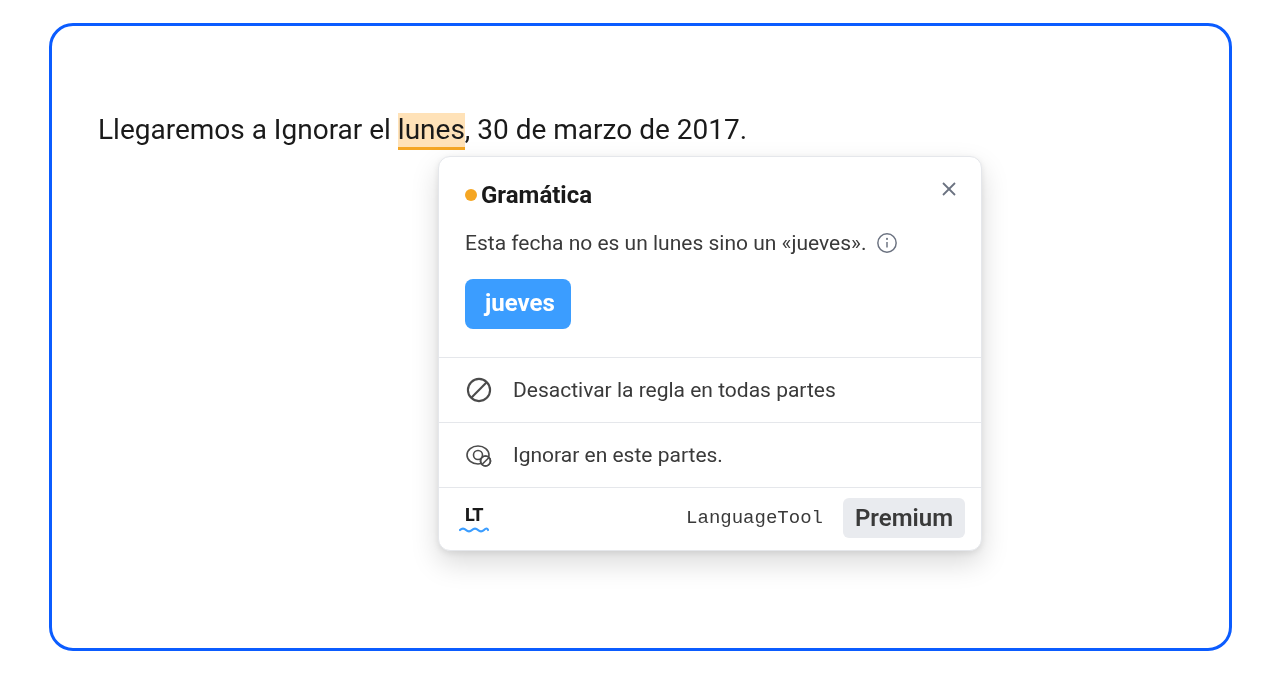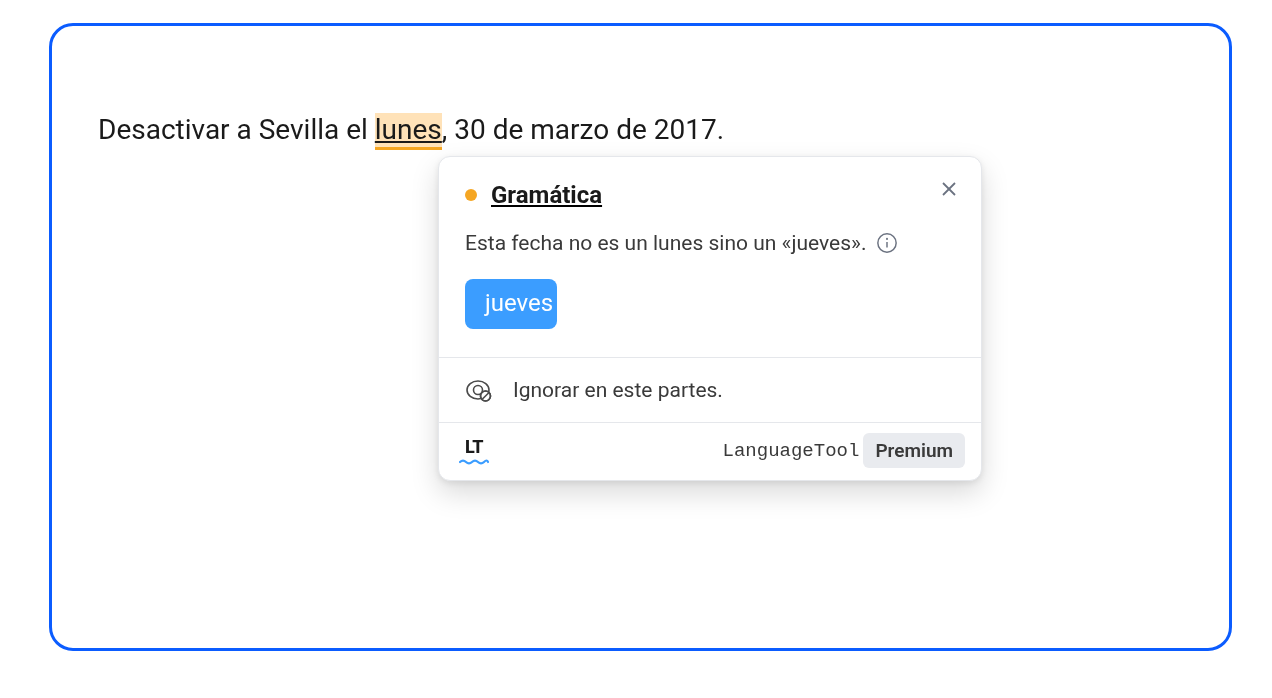--- a/index.html
+++ b/index.html
@@ -26,42 +26,40 @@
     top: 84px;
     font-size: 28px;
     color: #1a1a1a;
     line-height: 1.4;
     white-space: nowrap;
   }
   .hl {
     background: #ffe2b8;
     border-bottom: 3px solid #f5a623;
     padding-bottom: 1px;
-    text-decoration: underline;
   }
   .popup {
     position: absolute;
     left: 386px;
     top: 130px;
     width: 544px;
     background: #fff;
     border: 1px solid #e5e7eb;
     border-radius: 12px;
     box-shadow: 0 12px 28px rgba(0,0,0,0.15), 0 2px 6px rgba(0,0,0,0.08);
     overflow: hidden;
   }
   .popup-head {
     padding: 24px 26px 6px 26px;
     position: relative;
   }
   .cat-row {
     display: flex;
     align-items: center;
-    gap: 14px;
-    text-decoration: underline;
+    gap: 4px;
   }
   .cat-dot {
     width: 12px; height: 12px;
     border-radius: 50%;
     background: #f5a623;
     flex: 0 0 auto;
   }
   .cat-label {
     font-size: 24px;
     font-weight: 700;
@@ -92,22 +90,22 @@
   }
   .info-icon svg { width: 22px; height: 22px; }
   .sugg-row {
     padding: 24px 26px 28px 26px;
   }
   .sugg-chip {
     display: inline-block;
     background: #3b9dff;
     color: #fff;
     font-size: 24px;
-    font-weight: 400;
-    padding: 10px 4px 12px 20px;
+    font-weight: 700;
+    padding: 10px 16px 12px 20px;
     border-radius: 8px;
     cursor: pointer;
   }
   .action-row {
     border-top: 1px solid #e5e7eb;
     padding: 18px 26px;
     display: flex;
     align-items: center;
     gap: 20px;
     font-size: 21px;
@@ -119,21 +117,21 @@
     flex: 0 0 auto;
     display: inline-flex; align-items: center; justify-content: center;
     color: #4b4b4b;
   }
   .action-icon svg { width: 28px; height: 28px; }
   .footer-row {
     border-top: 1px solid #e5e7eb;
     padding: 10px 16px 12px 20px;
     display: flex;
     align-items: center;
-    gap: 4px;
+    gap: 20px;
   }
   .lt-logo {
     display: inline-flex;
     flex-direction: column;
     align-items: center;
     gap: 2px;
   }
   .lt-text {
     font-weight: 800;
     font-size: 18px;
@@ -144,34 +142,34 @@
   .footer-spacer { flex: 1; }
   .footer-link {
     font-size: 19px;
     color: #3a3a3a;
     cursor: pointer;
     font-family: Liberation Mono, monospace;
   }
   .premium-badge {
     background: #e9ebef;
     color: #3a3a3a;
-    font-size: 19px;
+    font-size: 24px;
     font-weight: 600;
     padding: 6px 12px;
     border-radius: 6px;
     cursor: pointer;
   }
 </style>
 </head>
 <body>
 
 <div class="editor-frame">
 
   <div class="sentence">
-    <span>Desactivar a Sevilla el </span><span class="hl">lunes</span><span>, 30 de marzo de 2017.</span>
+    <span>Llegaremos a Ignorar el </span><span class="hl">lunes</span><span>, 30 de marzo de 2017.</span>
   </div>
 
   <div class="popup">
 
     <div class="popup-head">
       <div class="cat-row">
         <span class="cat-dot"></span>
         <span class="cat-label">Gramática</span>
       </div>
       <div class="close-btn">
@@ -190,20 +188,29 @@
           <circle cx="12" cy="7.5" r="1.1" fill="#6b7280" stroke="none"></circle>
           <line x1="12" y1="11" x2="12" y2="17"></line>
         </svg>
       </span>
     </div>
 
     <div class="sugg-row">
       <span class="sugg-chip">jueves</span>
     </div>
 
+    <div class="action-row">
+      <span class="action-icon">
+        <svg viewBox="0 0 24 24" fill="none" stroke="currentColor" stroke-width="1.8">
+          <circle cx="12" cy="12" r="9.5"></circle>
+          <line x1="5.2" y1="18.8" x2="18.8" y2="5.2"></line>
+        </svg>
+      </span>
+      <span>Desactivar la regla en todas partes</span>
+    </div>
 
     <div class="action-row">
       <span class="action-icon">
         <svg viewBox="0 0 28 24" fill="none" stroke="currentColor" stroke-width="1.6">
           <path d="M2 12 C2 7, 7 3, 13 3 C19 3, 24 7, 24 12 C24 17, 19 21, 13 21 C7 21, 2 17, 2 12 Z"></path>
           <circle cx="13" cy="12" r="4.5"></circle>
           <circle cx="20.5" cy="18" r="5" fill="#fff"></circle>
           <circle cx="20.5" cy="18" r="5"></circle>
           <line x1="17.2" y1="21.3" x2="23.8" y2="14.7"></line>
         </svg>

